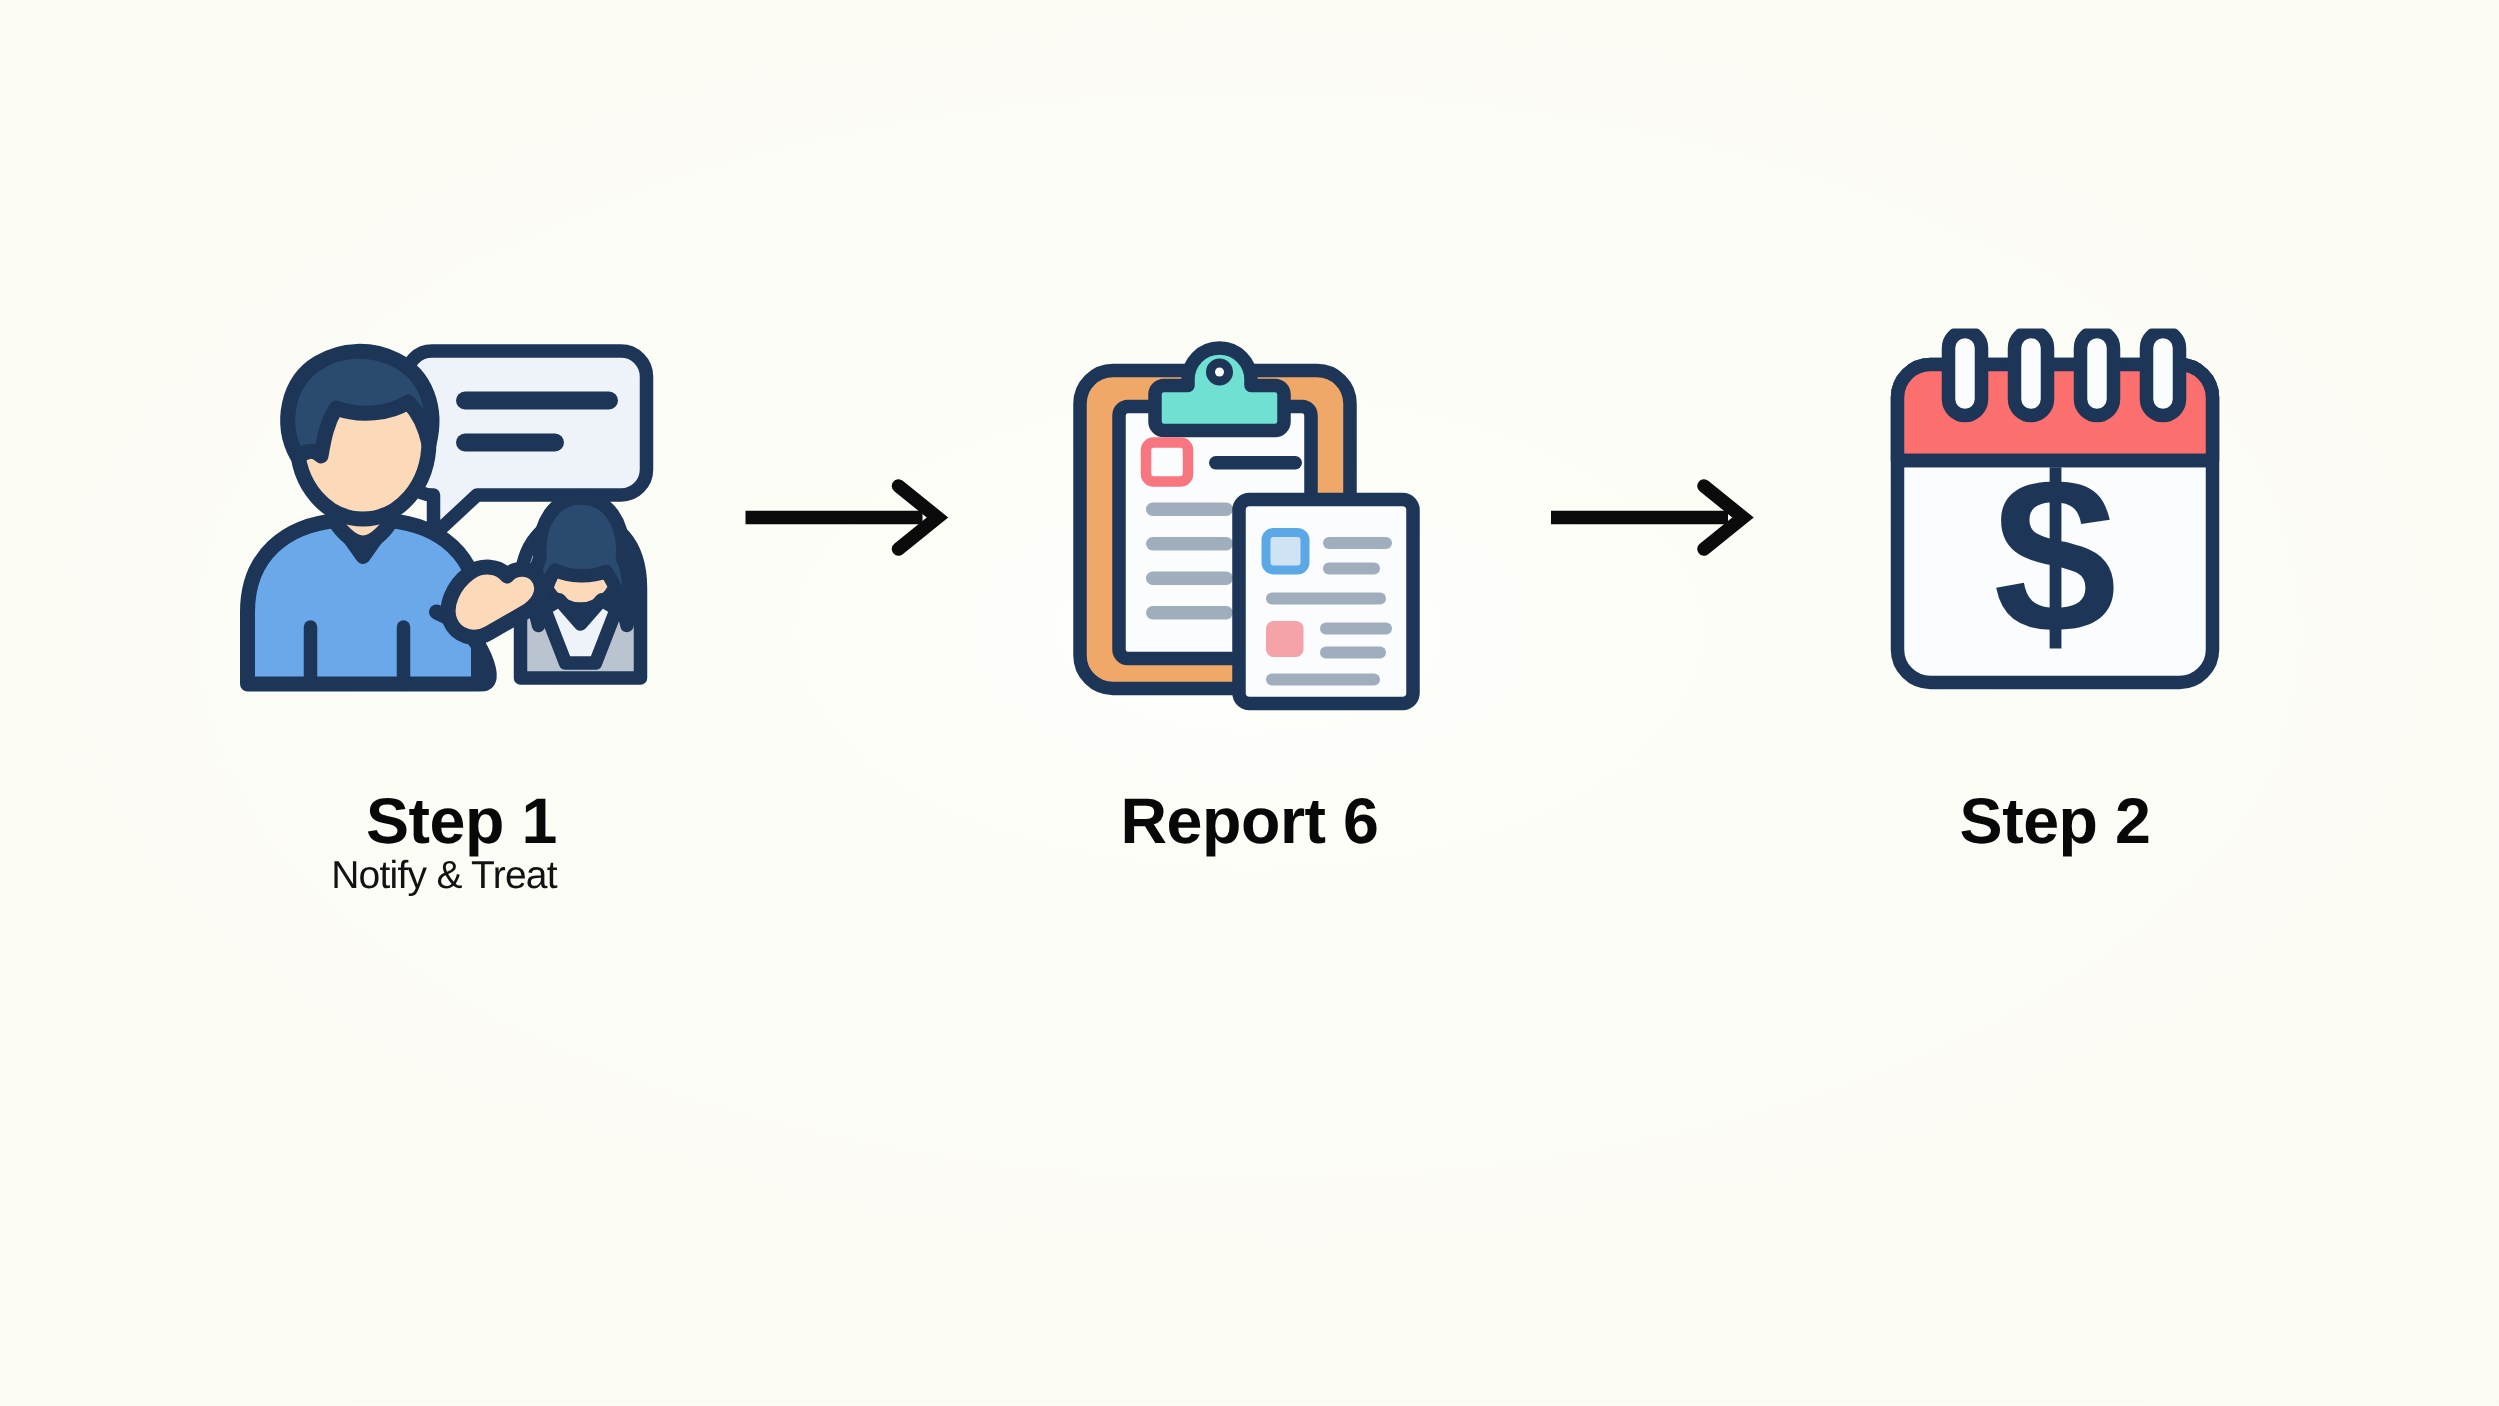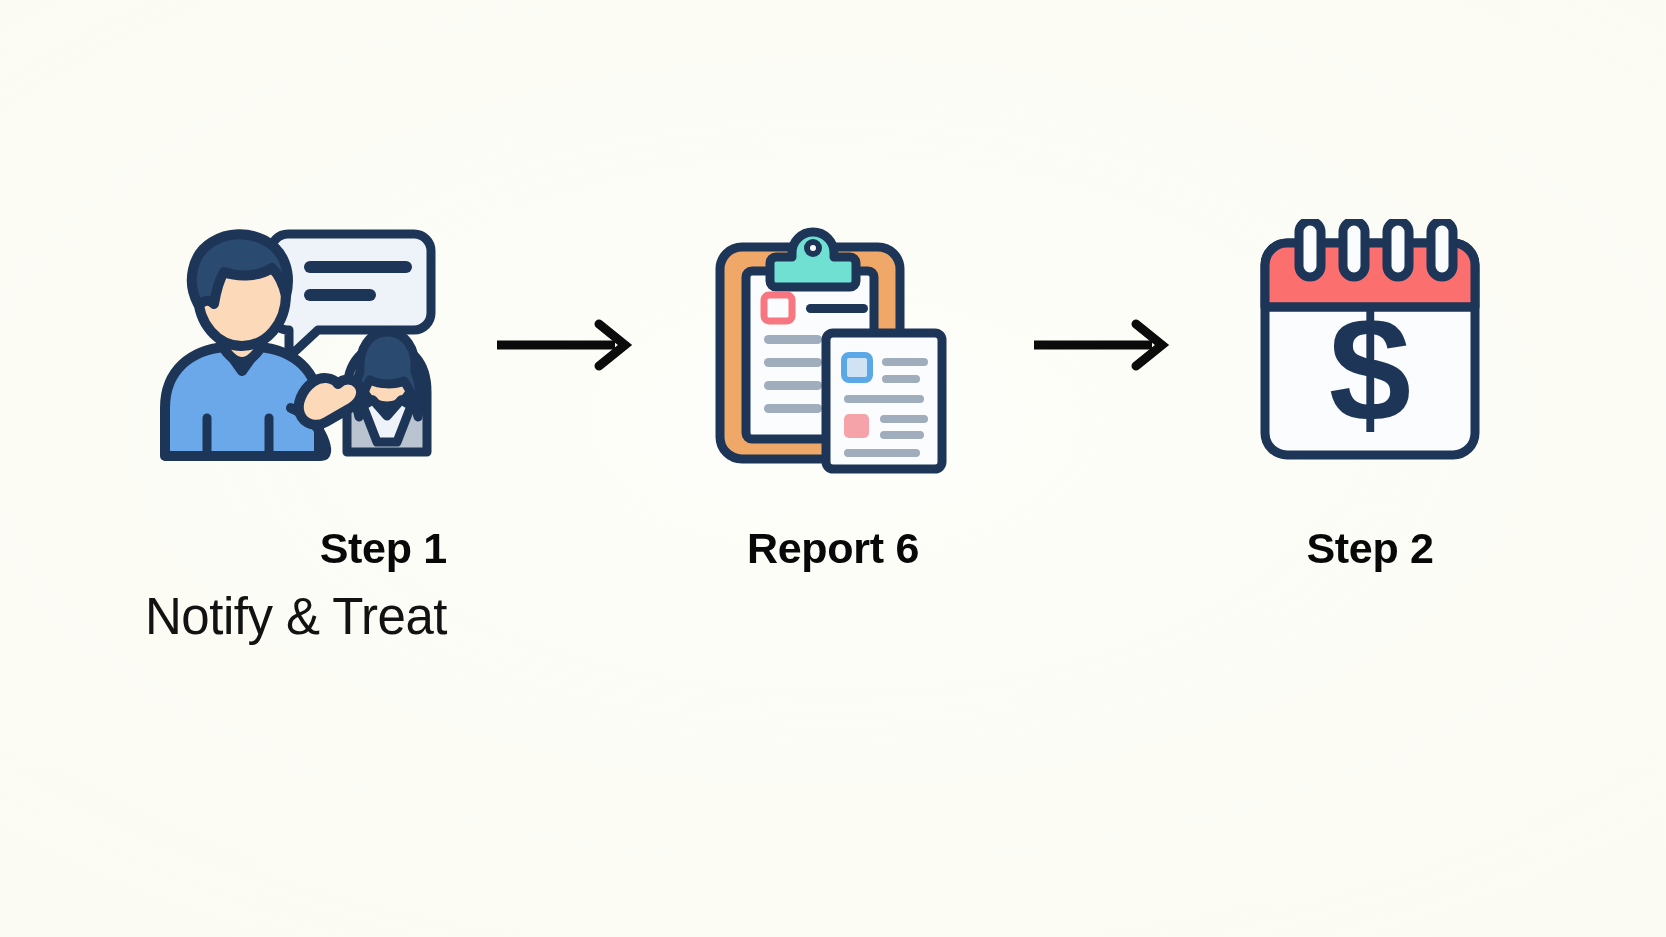--- a/index.html
+++ b/index.html
@@ -56,22 +56,21 @@
     line-height: 1;
   }
   .step-title {
     font-size: 43px;
     font-weight: bold;
     color: #080808;
     letter-spacing: -0.3px;
     white-space: nowrap;
   }
   .step-sub {
-    margin-top: 21px;
-    font-size: 51px;
+    font-size: 26px;
     font-weight: 400;
     color: #121212;
     letter-spacing: -0.5px;
     white-space: nowrap;
   }
   .arrow-box {
     width: 175px;
     height: 260px;
     display: flex;
     align-items: center;

